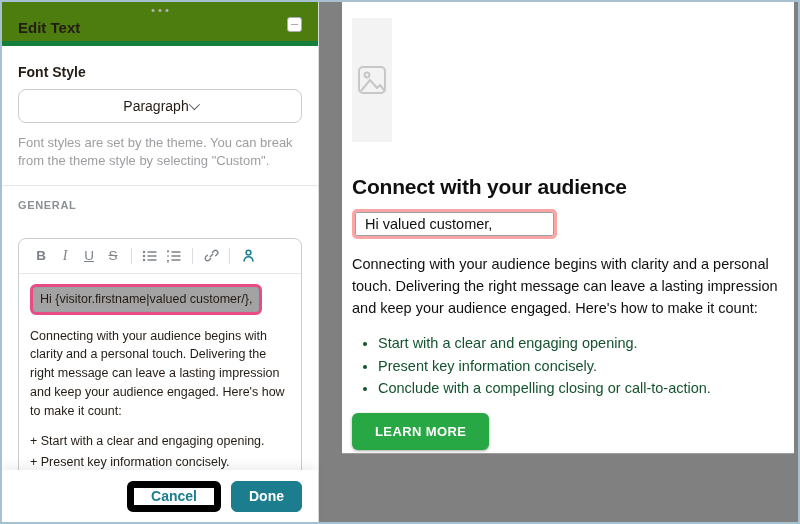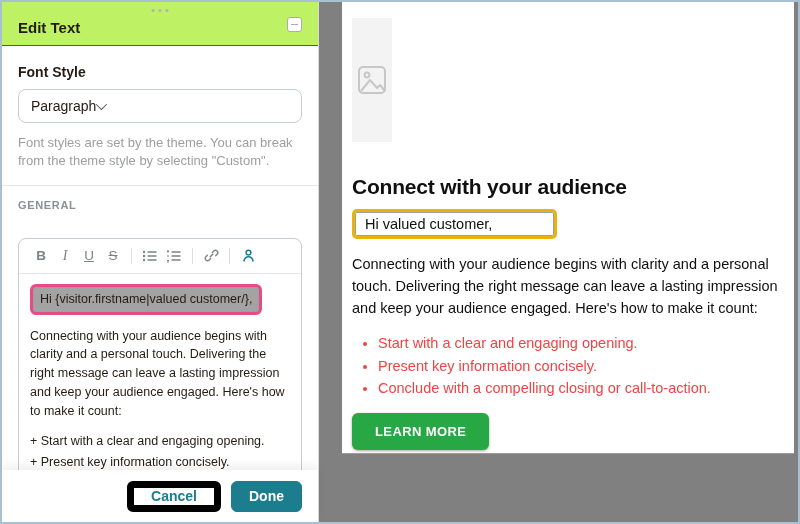--- a/index.html
+++ b/index.html
@@ -9,38 +9,38 @@
     border:2px solid #a7c1d3; background:#808080; overflow:hidden;
   }
 
   
   .left-panel{
     position:absolute; left:0; top:0; width:317px; height:100%;
     background:#fff; display:flex; flex-direction:column;
     border-right:1px solid #d9dde0;
   }
   .panel-header{
-    position:relative; flex:0 0 44px; background:#bef264;
-    border-bottom:1px solid #15803d;
+    position:relative; flex:0 0 44px; background:#4d7c0f;
+    border-bottom:5px solid #15803d;
   }
   .drag-dots{ position:absolute; top:7px; left:50%; transform:translateX(-50%); display:flex; gap:4px; }
   .drag-dots i{ width:3px; height:3px; border-radius:50%; background:#b4b4b4; }
   .panel-title{ position:absolute; left:16px; top:17px; font-size:15px; font-weight:bold; color:#241c15; }
   .collapse-btn{
     position:absolute; right:16px; top:15px; width:15px; height:15px;
     border:1.5px solid #a9adb2; border-radius:3px; background:#fff;
     display:flex; align-items:center; justify-content:center; cursor:pointer;
   }
   .collapse-btn i{ display:block; width:7px; height:1.5px; background:#a9adb2; }
 
   .panel-body{ flex:1 1 auto; overflow:hidden; padding:18px 16px 0; position:relative; }
   .field-label{ font-size:14px; font-weight:bold; color:#241c15; margin-bottom:9px; }
   .select-box{
     height:34px; border:1px solid #c7ccd1; border-radius:8px; background:#fff;
-    display:flex; align-items:center; justify-content:flex-start;
+    display:flex; align-items:center; justify-content:center;
     padding:0 12px; font-size:14px; color:#241c15; cursor:pointer;
   }
   .chev{ width:8px; height:8px; border-right:1.6px solid #55595e; border-bottom:1.6px solid #55595e;
          transform:rotate(45deg) translateY(-2px); }
   .helper-text{ margin-top:11px; font-size:13px; line-height:1.42; color:#9c9ea1; }
   .divider{ height:1px; background:#e6e7e9; margin:14px -16px 0; }
   .section-label{ margin-top:13px; font-size:11px; font-weight:bold; letter-spacing:.06em; color:#8b9197; }
 
   
   .rte{ margin-top:27px; border:1px solid #c7ccd1; border-radius:8px; background:#fff; }
@@ -76,26 +76,26 @@
     position:absolute; left:22px; top:0; right:4px; height:452px;
     background:#fff; padding:16px 10px 0 10px; overflow:hidden;
     border-bottom:1px solid #9c9c9c;
   }
   .img-placeholder{
     width:40px; height:124px; background:#f3f3f3;
     display:flex; align-items:center; justify-content:center;
   }
   .preview-heading{ margin-top:33px; font-size:21px; font-weight:bold; color:#101010; letter-spacing:-.2px; }
   .greeting-box{
-    display:inline-block; margin-top:10px; border:3px solid #eab308; border-radius:5px;
+    display:inline-block; margin-top:10px; border:3px solid #fca5a5; border-radius:5px;
     padding:4px 10px; padding-right:62px; box-shadow:inset 0 0 0 1px #9aa0a6;
     font-size:14.5px; color:#101010; white-space:nowrap;
   }
   .preview-para{ margin-top:15px; font-size:14.5px; line-height:1.5; color:#101010; max-width:448px; }
-  .preview-list{ margin-top:13px; padding-left:26px; font-size:14.5px; line-height:1.55; color:#ef4444; }
+  .preview-list{ margin-top:13px; padding-left:26px; font-size:14.5px; line-height:1.55; color:#14532d; }
   .cta-btn{
     margin-top:13px; display:inline-block; background:#28a745; color:#fff; border:none; cursor:pointer;
     font-size:13px; font-weight:bold; letter-spacing:.4px; padding:11px 23px; border-radius:6px;
     box-shadow:0 1px 3px rgba(0,0,0,.35); font-family:inherit;
   }
   .preview-hr{ margin-top:15px; border:none; border-top:2px solid #161616; }
 
   svg{ display:block; }
 </style>
 </head>

